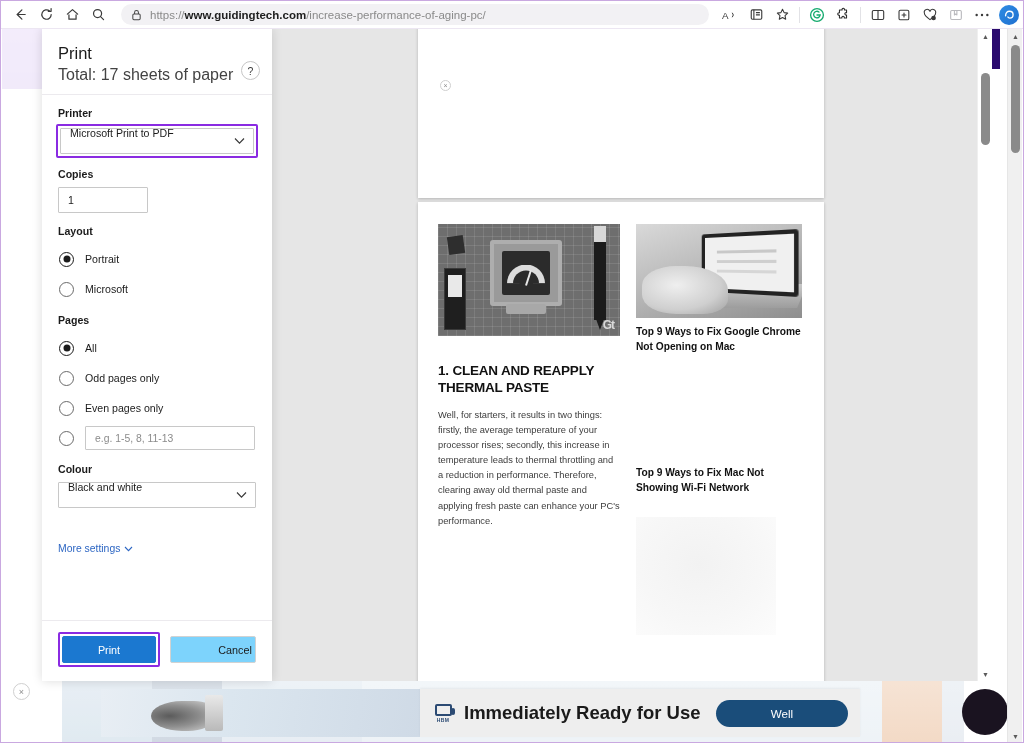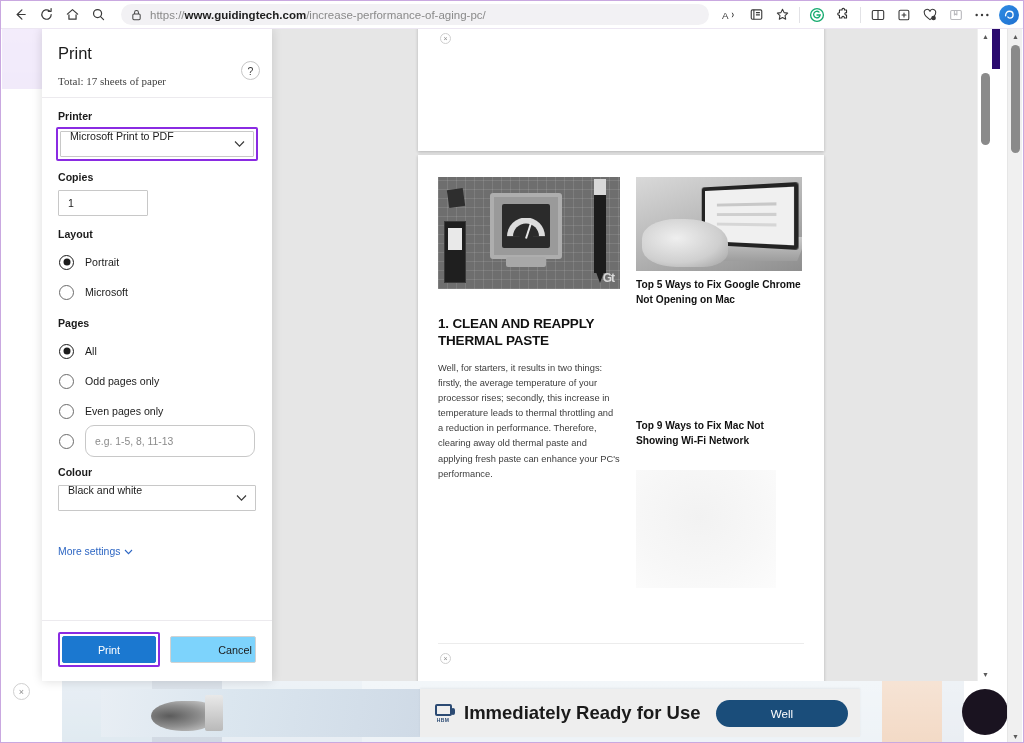--- a/index.html
+++ b/index.html
@@ -152,20 +152,21 @@
     width: 720px; height: 652px;
     background: #e6e6e6;
     overflow: hidden;
   }
   .sheet {
     position: absolute;
     left: 146px;
     width: 406px;
     background: #ffffff;
     box-shadow: 0 1px 3px rgba(0,0,0,.22);
+    margin-top: 47px;
   }
   .sheet.s1 { top: -84px; height: 206px; }
   .sheet.s2 { top: 126px; height: 536px; }
 
   .sheet-inner { position: relative; width: 100%; height: 100%; padding: 0 20px; }
   .hr-light { position: absolute; left: 20px; right: 20px; height: 1px; background: #ececec; }
 
   .close-chip {
     position: absolute;
     width: 11px; height: 11px; border-radius: 50%;
@@ -315,21 +316,21 @@
   .panel-head {
     position: relative;
     padding: 14px 16px 10px 16px;
     border-bottom: 1px solid #eceaee;
   }
   .panel-title {
     font-size: 16.5px; font-weight: 400; color: #1b1b1b;
     line-height: 20px;
   }
   .panel-sub {
-    font-size: 11px; color: #434343; margin-top: 12px; font-family: Liberation Serif, serif;
+    font-size: 16px; color: #434343; margin-top: 3px;
   }
   .help-btn {
     position: absolute; right: 12px; top: 32px;
     width: 19px; height: 19px; border-radius: 50%;
     border: 1px solid #c6c6c6; background: #fff;
     display:flex; align-items:center; justify-content:center;
     color:#3a3a3a; font-size: 10.5px;
   }
 
   .panel-body {
@@ -391,25 +392,25 @@
     content:""; position:absolute; left:50%; top:50%;
     width:7px; height:7px; border-radius:50%;
     background:#1b1b1b; transform:translate(-50%,-50%);
   }
   .radio-label {
     margin-left: 11px;
     font-size: 10.6px; color: #1b1b1b;
   }
   .range-input {
     margin-left: 11px;
-    height: 32px; width: 170px;
+    height: 24px; width: 170px;
     border: 1px solid #c8c8c8; background: #fff;
     display:flex; align-items:center; padding: 0 9px;
     font-size: 10.4px; color: #8b8b8b;
-    border-radius: 9px;
+    border-radius: 1px;
   }
 
   .link {
     font-size: 10.4px; color: #2d66c3;
     display: inline-flex; align-items: center; gap: 4px;
   }
   .link-row { margin-top: 30px; }
   .link-row2 { margin-top: 13px; }
 
   .panel-foot {
@@ -552,21 +553,21 @@
           <div class="art-h2">1. CLEAN AND REAPPLY THERMAL PASTE</div>
           <div class="art-p">Well, for starters, it results in two things: firstly, the average temperature of your processor rises; secondly, this increase in temperature leads to thermal throttling and a reduction in performance. Therefore, clearing away old thermal paste and applying fresh paste can enhance your PC's performance.</div>
         </div>
 
         <div class="art-col-right">
           <div class="thumb-laptop">
             <div class="laptop-base"></div>
             <div class="laptop-screen"></div>
             <div class="laptop-hands"></div>
           </div>
-          <div class="thumb-title">Top 5 Ways to Fix Google Chrome Not Opening on Mac</div>
+          <div class="thumb-title">Top 9 Ways to Fix Google Chrome Not Opening on Mac</div>
 
           <div class="thumb-title" style="margin-top:112px;">Top 9 Ways to Fix Mac Not Showing Wi-Fi Network</div>
           <div class="thumb-blank" style="margin-top:22px;"></div>
         </div>
 
         <div class="hr-light" style="top:488px;"></div>
         <div class="close-chip" style="left:22px; top:498px;">×</div>
       </div>
     </div>
 

